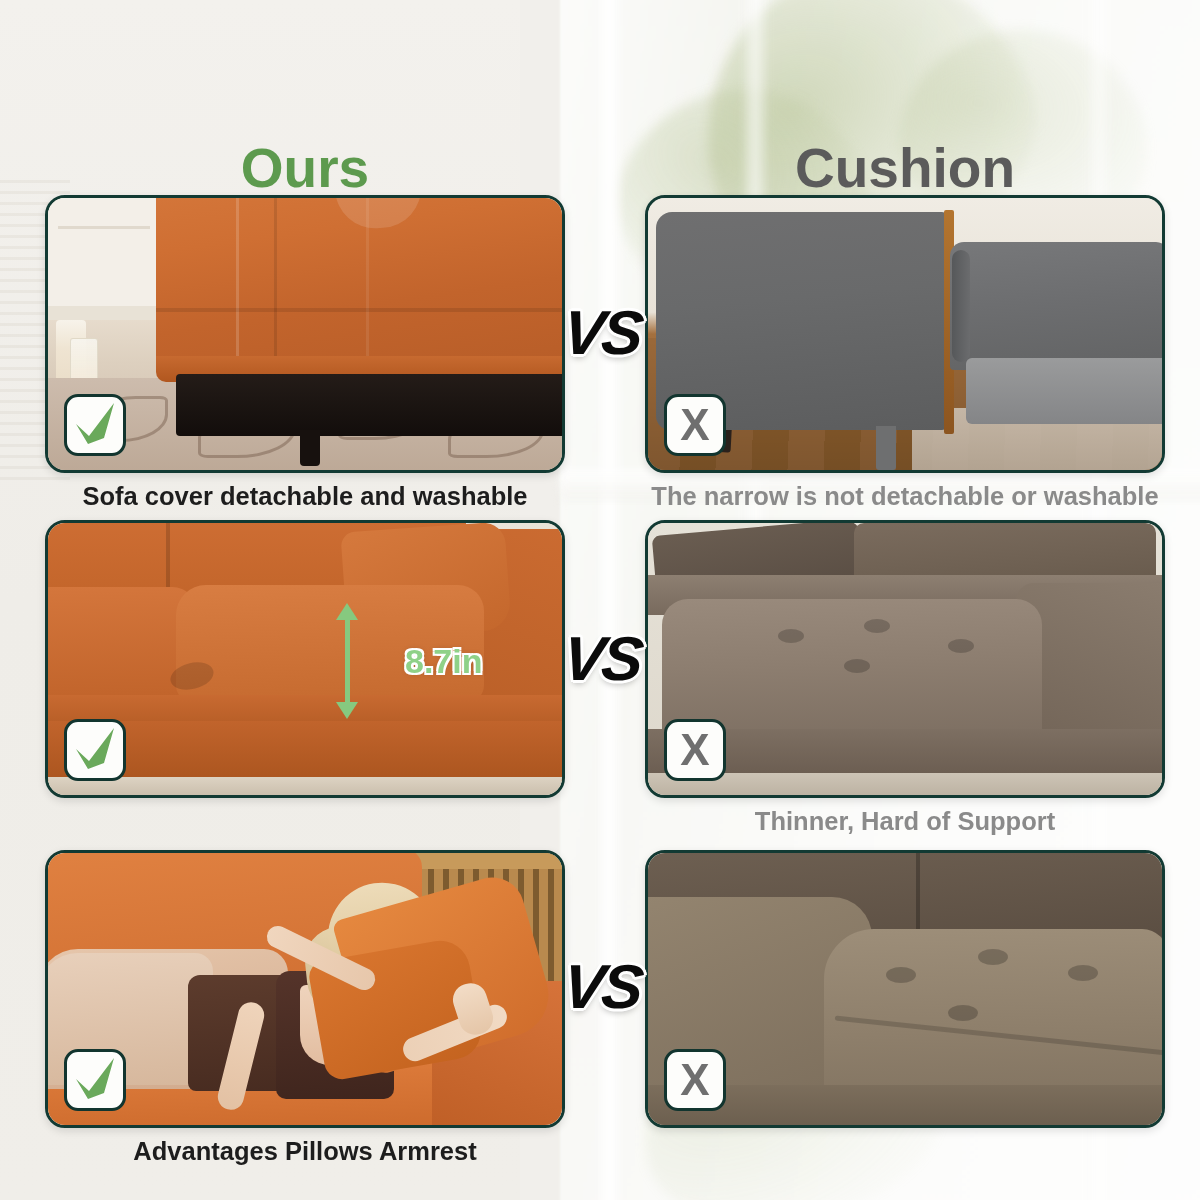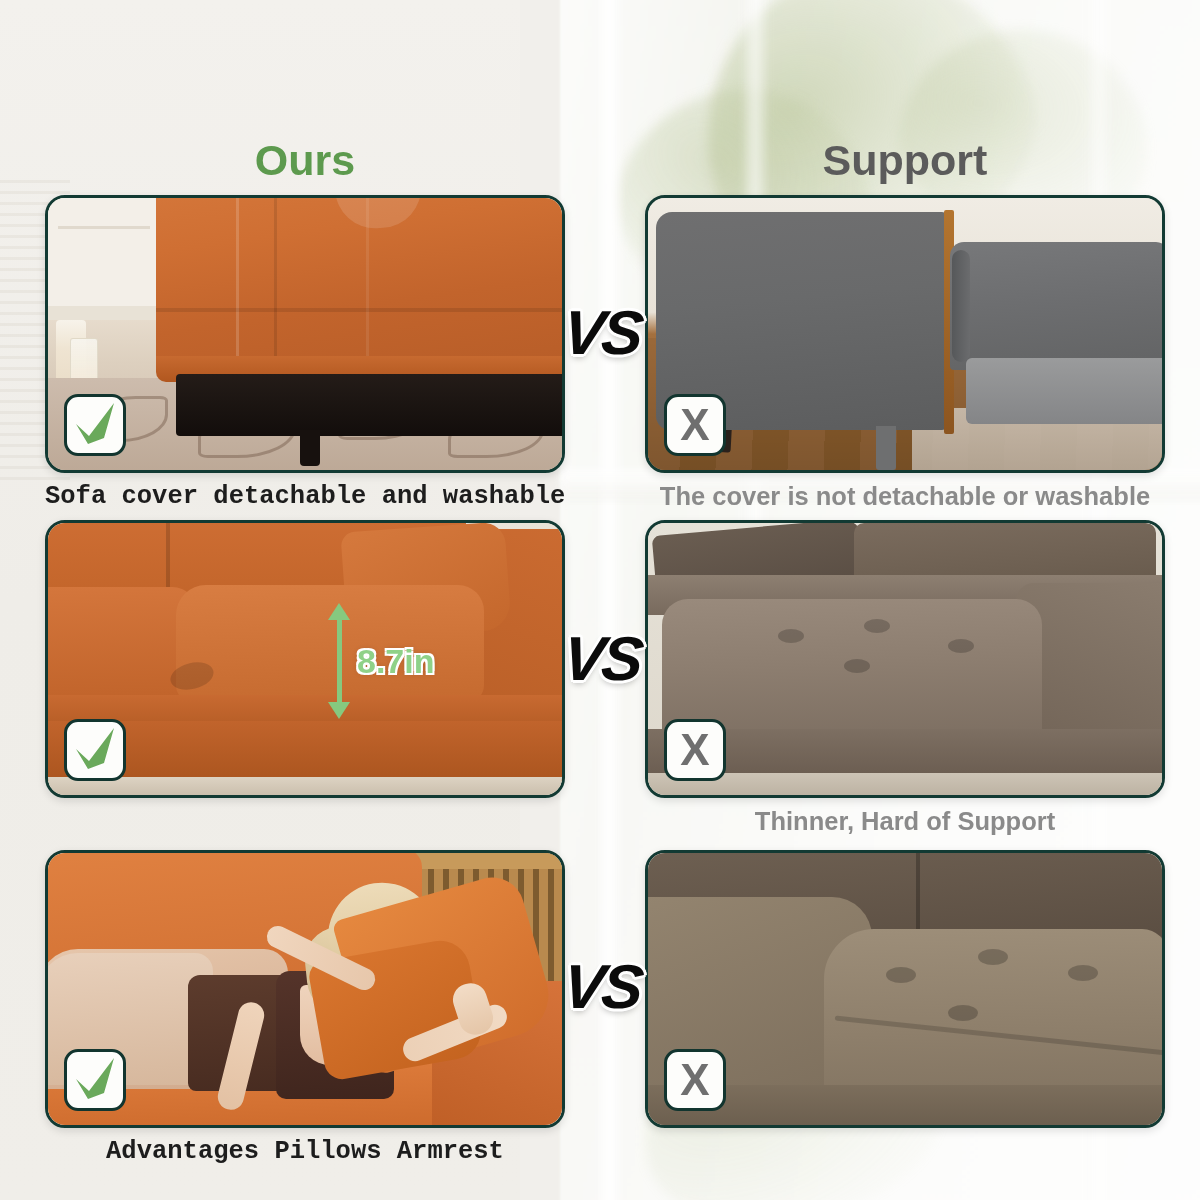--- a/index.html
+++ b/index.html
@@ -63,21 +63,21 @@
     box-shadow:0 2px 6px rgba(0,0,0,.10);
   }
   .banner-text{
     color:#ffffff;font-size:41px;font-weight:bold;letter-spacing:-.2px;
     white-space:nowrap;font-family:"Liberation Sans", sans-serif;
     text-shadow:0 1px 1px rgba(0,0,0,.10);
   }
 
   
   .col-head{
-    position:absolute;top:136px;font-size:43px;font-weight:bold;
+    position:absolute;top:136px;font-size:55px;font-weight:bold;
     font-family:"Liberation Sans", sans-serif;
   }
   .col-head.ours{left:45px;width:520px;text-align:center;color:#5d9a4e;}
   .col-head.others{left:645px;width:520px;text-align:center;color:#5b5b5b;}
 
   
   .row{position:absolute;left:0;width:1200px;height:325px;}
   .row.r1{top:195px;}
   .row.r2{top:520px;}
   .row.r3{top:850px;}
@@ -91,21 +91,21 @@
     border:3px solid #123a33;border-radius:20px;
     overflow:hidden;box-sizing:border-box;
     box-shadow:0 3px 8px rgba(0,0,0,.12);
     background:#cfcbc4;
   }
   .caption{
     margin-top:9px;width:520px;text-align:center;
     font-size:25.5px;font-weight:bold;white-space:nowrap;
     font-family:"Liberation Sans", sans-serif;
   }
-  .caption.good{color:#1d1d1d;font-family:Liberation Mono, monospace;}
+  .caption.good{color:#1d1d1d;}
   .caption.bad{color:#8a8a8a;}
 
   
   .scene{position:absolute;inset:0;}
 
   
   .s1l{background:linear-gradient(180deg,#efe6da 0%,#e7dccd 44%,#ddd0bf 60%,#c9b7a6 100%);}
   .s1l .cabinet{position:absolute;left:0;top:0;width:112px;height:108px;background:#f3efe8;border-right:2px solid #e3ddd2;}
   .s1l .cabinet:after{content:"";position:absolute;left:10px;top:28px;width:92px;height:3px;background:#e0d9cd;}
   .s1l .counter{position:absolute;left:0;top:108px;width:118px;height:14px;background:#e8e2d6;}
@@ -238,21 +238,21 @@
   
   .dim{position:absolute;display:flex;align-items:center;}
   .dim .arrowcol{position:relative;display:flex;flex-direction:column;align-items:center;}
   .dim .shaft{width:5px;}
   .dim .tip{width:0;height:0;}
   .dim-label{
     font-weight:bold;font-family:"Liberation Sans", sans-serif;line-height:1;
     margin-left:7px;white-space:nowrap;
   }
   
-  .dim.ours{left:280px;top:80px;}
+  .dim.ours{left:288px;top:80px;gap:40px;}
   .dim.ours .shaft{height:82px;background:#86c97f;}
   .dim.ours .tip.up{border-left:11px solid transparent;border-right:11px solid transparent;border-bottom:17px solid #86c97f;}
   .dim.ours .tip.dn{border-left:11px solid transparent;border-right:11px solid transparent;border-top:17px solid #86c97f;}
   .dim.ours .dim-label{
     font-size:34px;color:#8fd188;
     text-shadow:-2px -2px 0 #fff,2px -2px 0 #fff,-2px 2px 0 #fff,2px 2px 0 #fff,0 0 6px rgba(0,0,0,.25);
   }
   
   .dim.others{left:220px;top:128px;}
   .dim.others .shaft{height:36px;background:#ffffff;width:5px;}
@@ -277,21 +277,21 @@
     <div class="palm p3"></div>
     <div class="palm p4"></div>
     <div class="bg-mullion m1"></div>
     <div class="bg-mullion m2"></div>
     <div class="bg-mullion m3"></div>
     <div class="bg-sill"></div>
   </div>
 
 
   <div class="col-head ours">Ours</div>
-  <div class="col-head others">Support</div>
+  <div class="col-head others">Cushion</div>
 
   <div class="row r1">
     <div class="cell left">
       <div class="panel">
         <div class="scene s1l">
           <div class="cabinet"></div>
             <div class="counter"></div>
           <div class="glass"></div>
             <div class="glass2"></div>
           <div class="rug">
@@ -330,21 +330,21 @@
           <div class="trim"></div>
           <div class="arm"></div>
           <div class="armfold"></div>
           <div class="seatr"></div>
           <div class="legr2"></div>
         </div>
         <div class="badge">
           <span class="xmark">X</span>
         </div>
       </div>
-      <div class="caption bad">The cover is not detachable or washable</div>
+      <div class="caption bad">The narrow is not detachable or washable</div>
     </div>
   </div>
 
   <div class="row r2">
     <div class="cell left">
       <div class="panel">
         <div class="scene s2l">
           <div class="back"></div>
             <div class="backseam"></div>
           <div class="arm2"></div>

